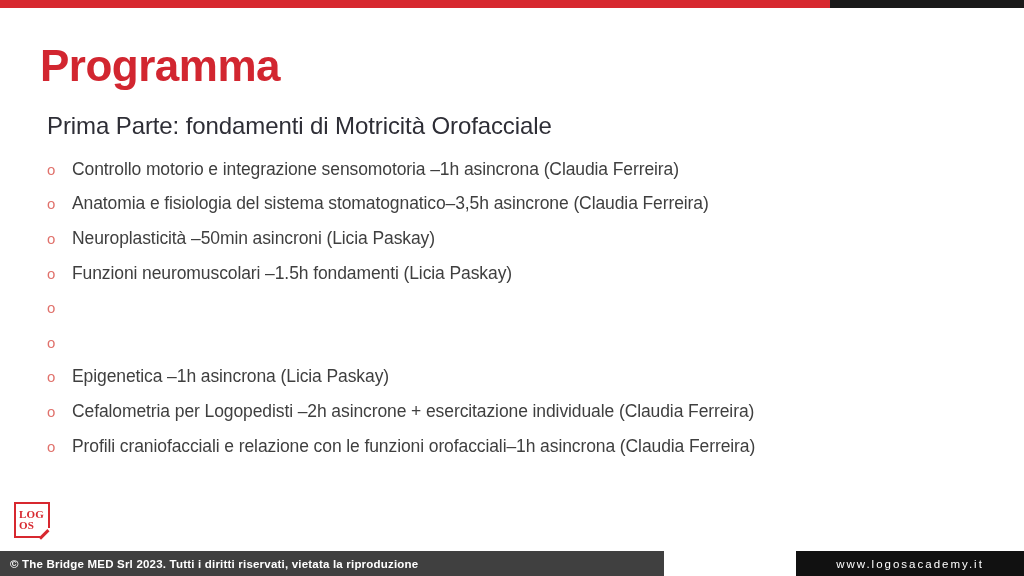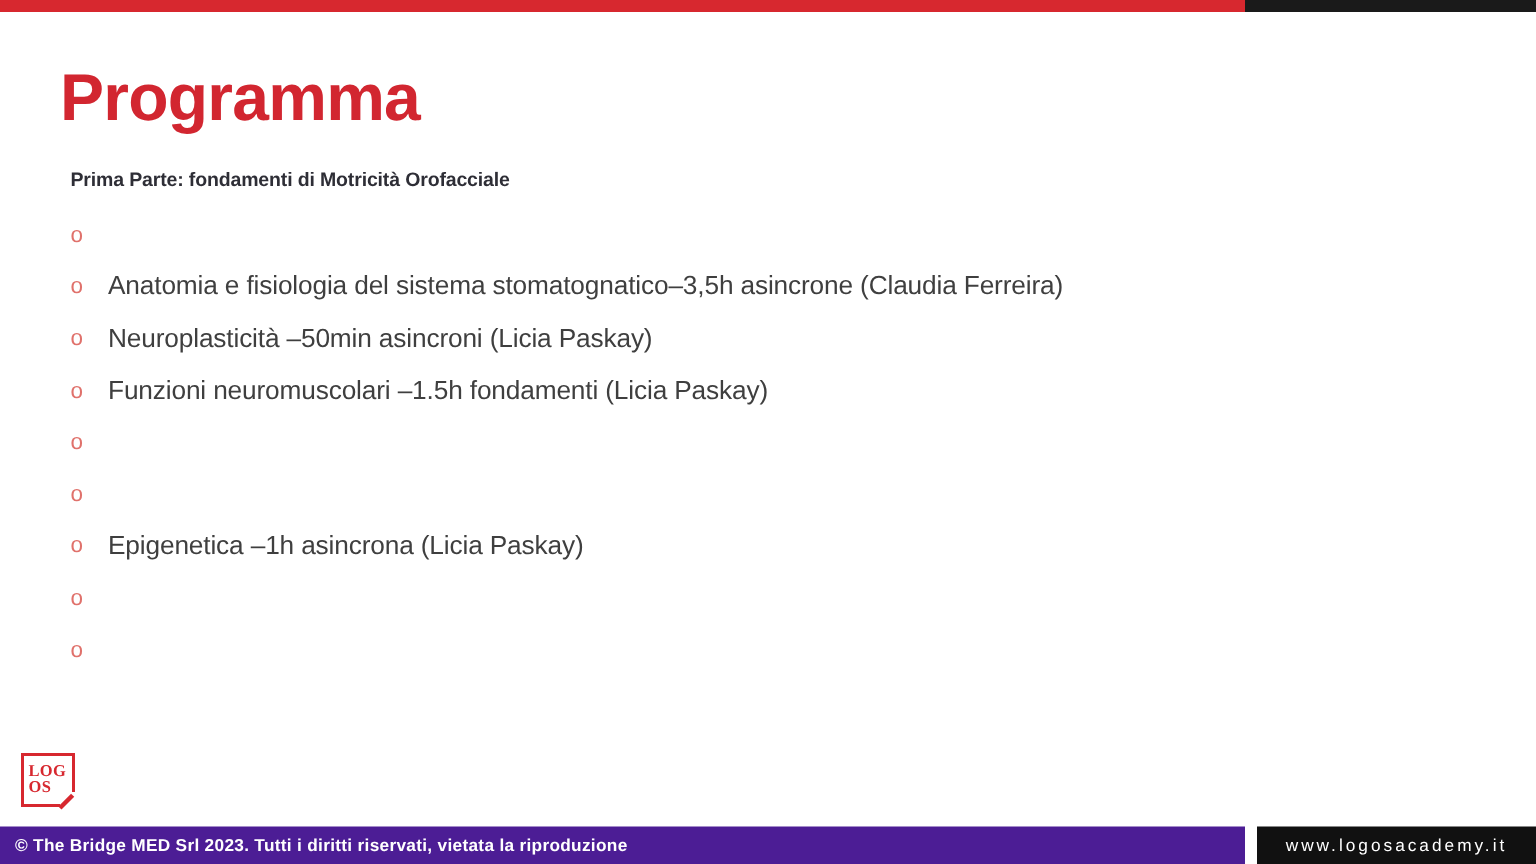--- a/index.html
+++ b/index.html
@@ -19,21 +19,21 @@
   
   .slide-title {
     position:absolute; left:40px; top:41px;
     font-size:44px; font-weight:800; letter-spacing:-0.5px;
     color:#d22630;
   }
 
   
   .content { position:absolute; left:47px; top:112px; width:940px; }
   .section-heading {
-    font-size:13px; font-weight:700; color:#2e2e36;
+    font-size:24px; font-weight:400; color:#2e2e36;
     letter-spacing:-0.1px;
   }
   ul.program-list { list-style:none; margin-top:12px; }
   ul.program-list li {
     height:34.6px; display:flex; align-items:center;
     font-size:17.5px; color:#3f3f3f; letter-spacing:-0.1px;
   }
   .bullet {
     width:25px; flex:0 0 25px;
     font-size:15px; color:#e0716b; line-height:1;
@@ -58,47 +58,48 @@
     width:11px; height:11px; background:#ffffff;
   }
   .logo-slash {
     position:absolute; right:-2px; bottom:1px;
     width:12px; height:2.5px; background:#d7282f;
     transform:rotate(-45deg);
   }
 
   
   .footer-bar {
-    position:absolute; left:0; bottom:0; width:830px; height:25px;
-    background:#4c1d95; display:flex; align-items:center;
+    position:absolute; left:0; bottom:0; width:664px; height:25px;
+    background:#404040; display:flex; align-items:center;
     padding-left:10px;
   }
   .copyright-text { font-size:11.5px; font-weight:600; color:#ffffff; letter-spacing:0.2px; }
   .site-box {
-    position:absolute; right:0; bottom:0; width:186px; height:25px;
+    position:absolute; right:0; bottom:0; width:228px; height:25px;
     background:#111111; display:flex; align-items:center; justify-content:center;
   }
   .website-url { font-size:11.5px; color:#ffffff; letter-spacing:2px; }
 </style>
 </head>
 <body>
 
 <div class="slide">
 
   <div class="top-bar-red"></div>
   <div class="top-bar-black"></div>
 
   <h1 class="slide-title">Programma</h1>
 
   <div class="content">
     <div class="section-heading">Prima Parte: fondamenti di Motricità Orofacciale</div>
 
     <ul class="program-list">
       <li>
         <span class="bullet">o</span>
+        <span class="item-text">Controllo motorio e integrazione sensomotoria –1h asincrona (Claudia Ferreira)</span>
       </li>
       <li>
         <span class="bullet">o</span>
         <span class="item-text">Anatomia e fisiologia del sistema stomatognatico–3,5h asincrone (Claudia Ferreira)</span>
       </li>
       <li>
         <span class="bullet">o</span>
         <span class="item-text">Neuroplasticità –50min asincroni (Licia Paskay)</span>
       </li>
       <li>
@@ -110,23 +111,25 @@
       </li>
       <li>
         <span class="bullet">o</span>
       </li>
       <li>
         <span class="bullet">o</span>
         <span class="item-text">Epigenetica –1h asincrona (Licia Paskay)</span>
       </li>
       <li>
         <span class="bullet">o</span>
+        <span class="item-text">Cefalometria per Logopedisti –2h asincrone + esercitazione individuale (Claudia Ferreira)</span>
       </li>
       <li>
         <span class="bullet">o</span>
+        <span class="item-text">Profili craniofacciali e relazione con le funzioni orofacciali–1h asincrona (Claudia Ferreira)</span>
       </li>
     </ul>
   </div>
 
   <div class="logo">
     <div class="logo-frame">
       <div class="logo-text">
         <div>LOG</div>
         <div>OS</div>
       </div>

